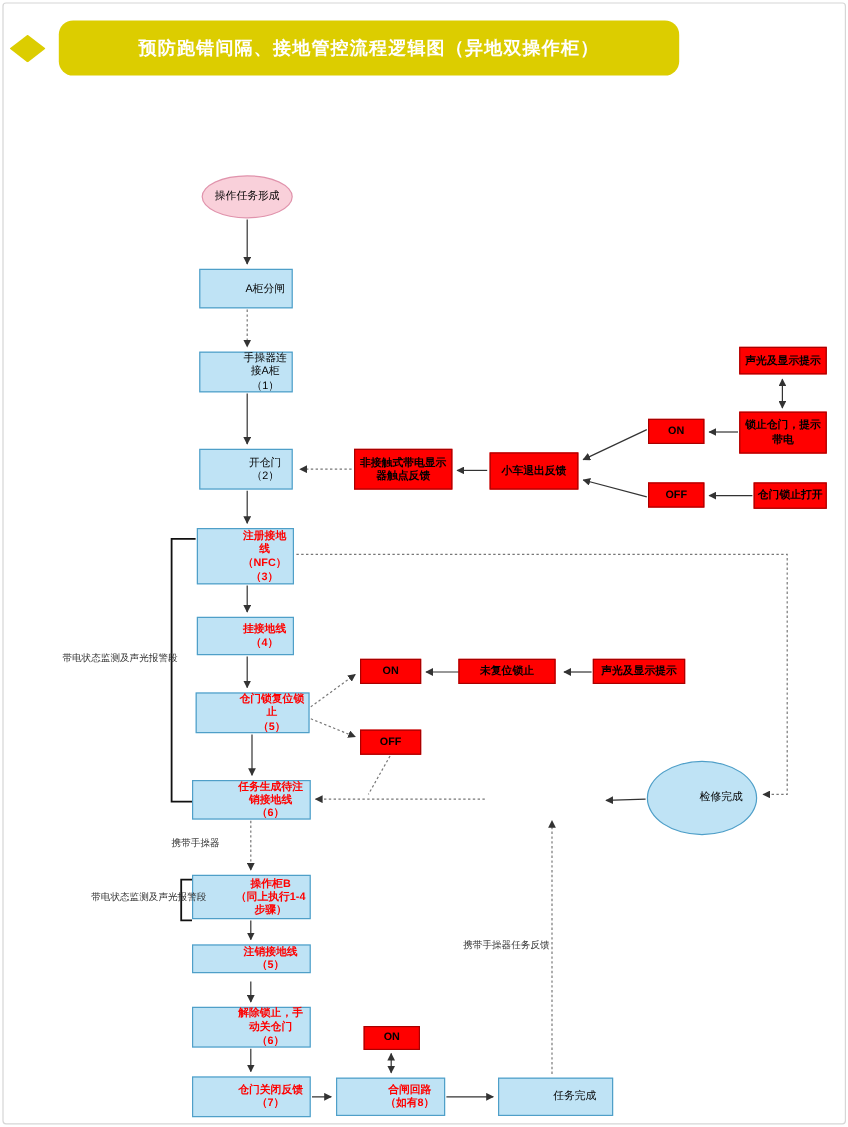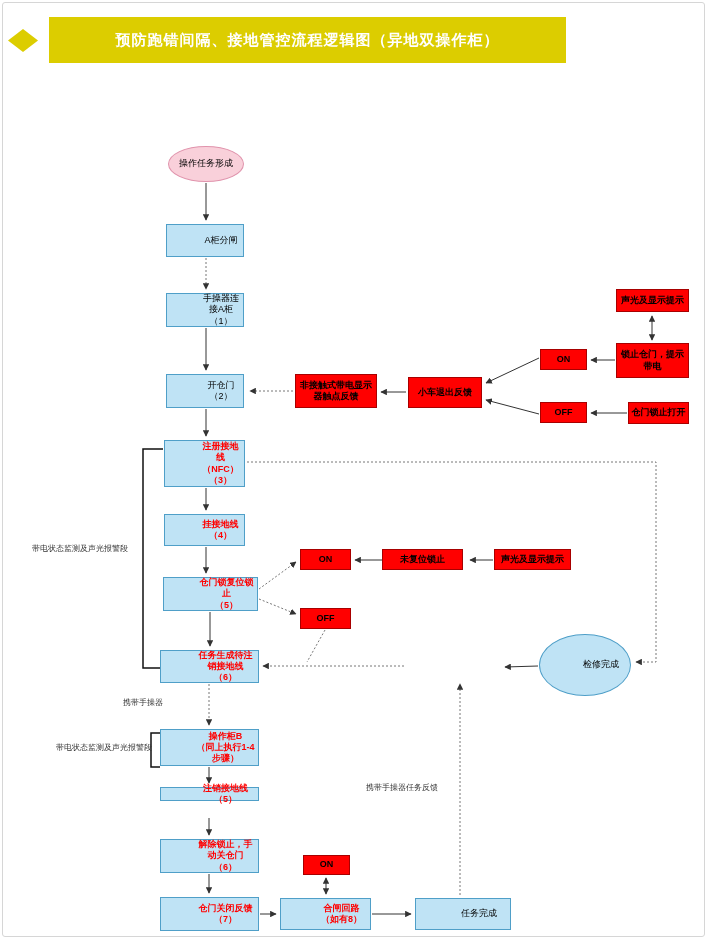--- a/index.html
+++ b/index.html
@@ -7,40 +7,40 @@
     position:relative; width:707px; height:939px; background:#ffffff;
     font-family:"Liberation Sans", sans-serif; overflow:hidden;
   }
   .frame {
     position:absolute; inset:2px; border:1px solid #d6d6d6; border-radius:3px;
     pointer-events:none;
   }
   .title-bar {
     position:absolute; left:49px; top:17px; width:517px; height:46px;
     background:#dccd00; color:#ffffff; display:flex; align-items:center; justify-content:center;
-    font-size:15px; font-weight:bold; letter-spacing:1px;
+    font-size:15px; font-weight:bold; letter-spacing:1px;border-radius:12px;
   }
   .diamond {
     position:absolute; left:8px; top:29px; width:30px; height:23px; background:#dccd00;
     -webkit-clip-path:polygon(50% 0,100% 50%,50% 100%,0 50%);
     clip-path:polygon(50% 0,100% 50%,50% 100%,0 50%);
   }
   .node {
     position:absolute; display:flex; align-items:center; justify-content:center;
     text-align:center; font-size:9px; line-height:1.25; box-sizing:border-box;
     padding:1px 2px; white-space:pre-line; color:#000;
   }
   .blue { background:#bfe3f5; border:1px solid #4f9fc8;padding-left:34px; }
   .redtext { color:#ff0000; font-weight:bold; }
   .red { background:#ff0000; border:1px solid #a80000; color:#000;font-weight:bold; }
   .bold { font-weight:bold; }
   .ellipse { border-radius:50%; }
   .pink { background:#f9d0da; border:1px solid #e093ac; }
   .lbl {
-    position:absolute; font-size:8px; color:#333; white-space:nowrap;
+    position:absolute; font-size:8px; color:#333; white-space:nowrap;margin-left:20px;
   }
   svg.connectors { position:absolute; left:0; top:0; width:707px; height:939px; pointer-events:none; }
   path.s { stroke:#333; stroke-width:1; fill:none; }
   path.d { stroke:#777; stroke-width:1; fill:none; stroke-dasharray:2 2; }
   path.b { stroke:#111; stroke-width:1.5; fill:none; }
 </style>
 </head>
 <body>
 
 <div class="canvas">
@@ -137,21 +137,21 @@
 
   <div class="node blue redtext" style="left:160px;top:650px;width:99px;height:33px">任务生成待注销接地线
 （6）</div>
 
 
   <div class="node blue ellipse" style="left:539px;top:634px;width:92px;height:62px">检修完成</div>
 
   <div class="node blue redtext" style="left:160px;top:729px;width:99px;height:37px">操作柜B
 （同上执行1-4步骤）</div>
 
-  <div class="node blue redtext" style="left:160px;top:787px;width:99px;height:14px">注销接地线（5）</div>
+  <div class="node blue redtext" style="left:160px;top:787px;width:99px;height:24px">注销接地线（5）</div>
 
   <div class="node blue redtext" style="left:160px;top:839px;width:99px;height:34px">解除锁止，手动关仓门
 （6）</div>
 
   <div class="node blue redtext" style="left:160px;top:897px;width:99px;height:34px">仓门关闭反馈
 （7）</div>
 
   <div class="node blue redtext" style="left:280px;top:898px;width:91px;height:32px">合闸回路（如有8）</div>
 
   <div class="node red bold" style="left:303px;top:855px;width:47px;height:20px">ON</div>

